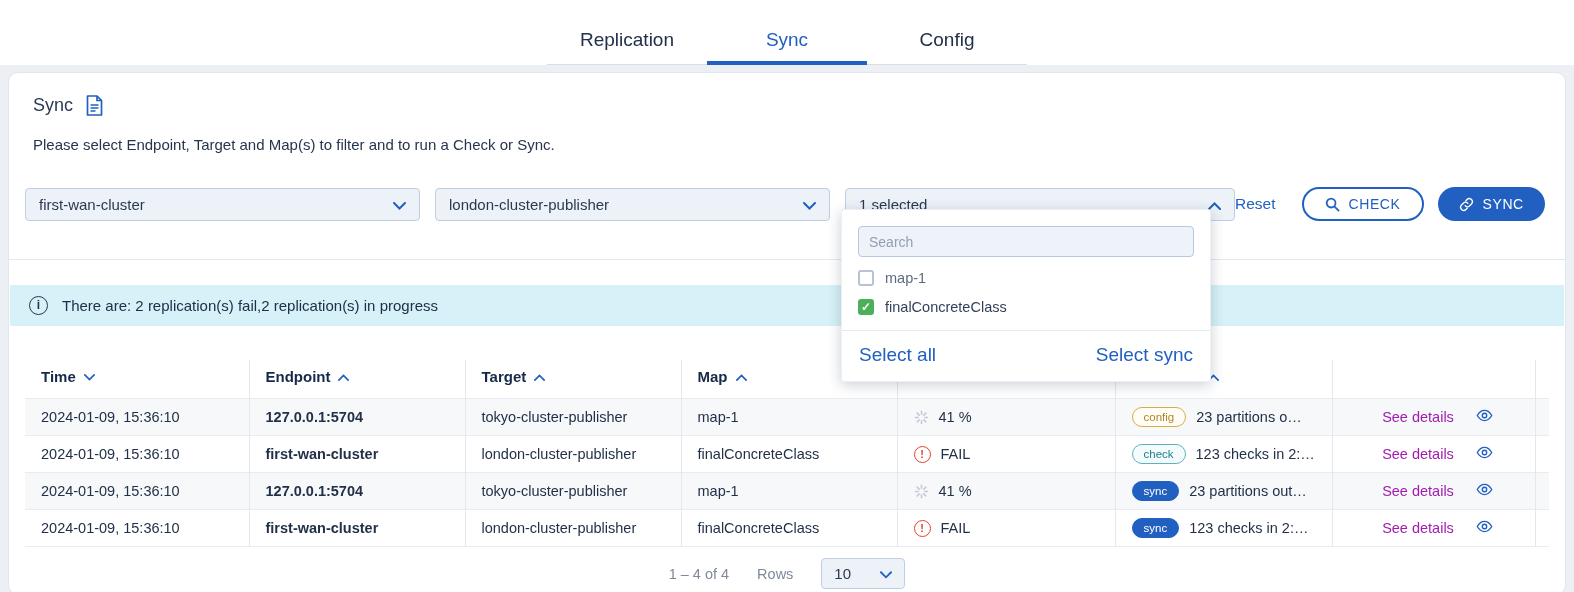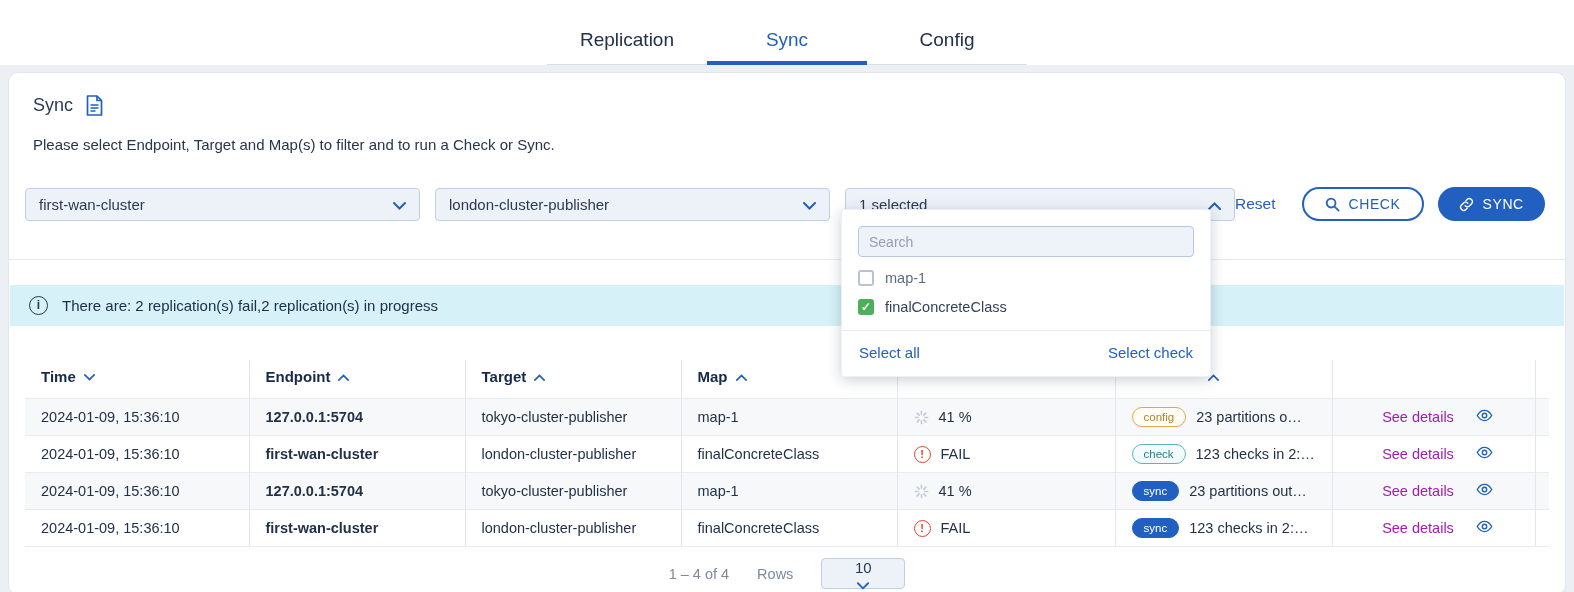--- a/index.html
+++ b/index.html
@@ -67,38 +67,38 @@
   .badge-check  { color:#21808a; border:1px solid #5fb3b8; background:#f4fbfc; }
   .badge-sync   { color:#fff; background:#2160c0; border:1px solid #2160c0; }
   .detail-text { overflow:hidden; white-space:nowrap; text-overflow:ellipsis; }
   .see-details { color:#a21caf; display:flex; gap:22px; cursor:pointer; justify-content:center; }
 
   
   .pagination { display:flex; justify-content:center; align-items:center; gap:28px; margin-top:11px;
                 color:#7e8a9c; font-size:14.5px; }
   .page-size-select { width:84px; height:31px; background:#edf2f9; border:1px solid #bfcde5; border-radius:4px;
                       display:flex; align-items:center; justify-content:space-between; padding:0 12px;
-                      font-size:15px; color:#2b3950; cursor:pointer;flex-direction:column; }
+                      font-size:15px; color:#2b3950; cursor:pointer; }
 
   
   .map-dropdown { position:absolute; left:841px; top:209px; width:370px; background:#fff;
                   box-shadow:0 3px 14px rgba(25,39,66,.22); border:1px solid #eceff4; border-radius:3px;
                   z-index:30; padding:16px 16px 0; }
   .search-input { width:100%; height:31px; background:#eef2f9; border:1px solid #b9c7e2; border-radius:4px;
                   padding:8px 10px; font-size:14px; color:#2b3950; outline:none;
                   font-family:"Liberation Sans", sans-serif; }
   .search-input::placeholder { color:#93a0b4; }
   .dd-option { display:flex; align-items:center; gap:11px; margin-top:13px; font-size:14.5px; cursor:pointer; }
   .dd-option .opt-label-muted { color:#5d6a80; }
   .dd-option .opt-label { color:#33415c; }
   .checkbox { width:16px; height:16px; border-radius:3px; flex:0 0 auto; }
   .checkbox.unchecked { border:2px solid #b9c2d2; background:#fff; }
   .checkbox.checked { background:#4cb05a; color:#fff; font-size:12px; line-height:16px; text-align:center; font-weight:bold; }
   .dd-footer { display:flex; justify-content:space-between; border-top:1px solid #e6eaf0;
-               margin:15px -16px 0; padding:13px 17px 15px; font-size:15px; }
+               margin:15px -16px 0; padding:13px 17px 15px; font-size:19px; }
   .dd-footer span { color:#2160c0; cursor:pointer; }
 </style>
 </head>
 <body>
 
 <div class="topbar">
   <div class="tabs">
     <div class="tab">Replication</div>
     <div class="tab active">Sync</div>
     <div class="tab">Config</div>
@@ -388,15 +388,15 @@
   <div class="dd-option">
     <span class="checkbox unchecked"></span>
     <span class="opt-label-muted">map-1</span>
   </div>
   <div class="dd-option">
     <span class="checkbox checked">✓</span>
     <span class="opt-label">finalConcreteClass</span>
   </div>
   <div class="dd-footer">
     <span>Select all</span>
-    <span>Select check</span>
+    <span>Select sync</span>
   </div>
 </div>
 
 </body></html>

